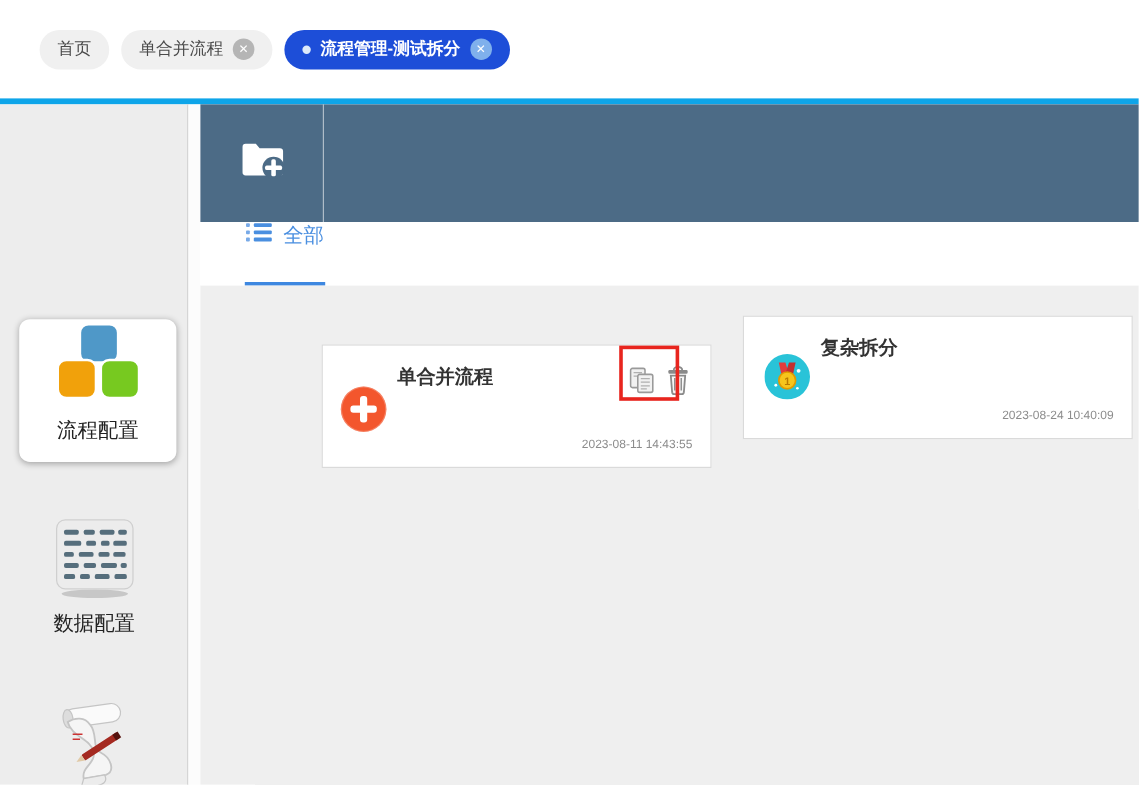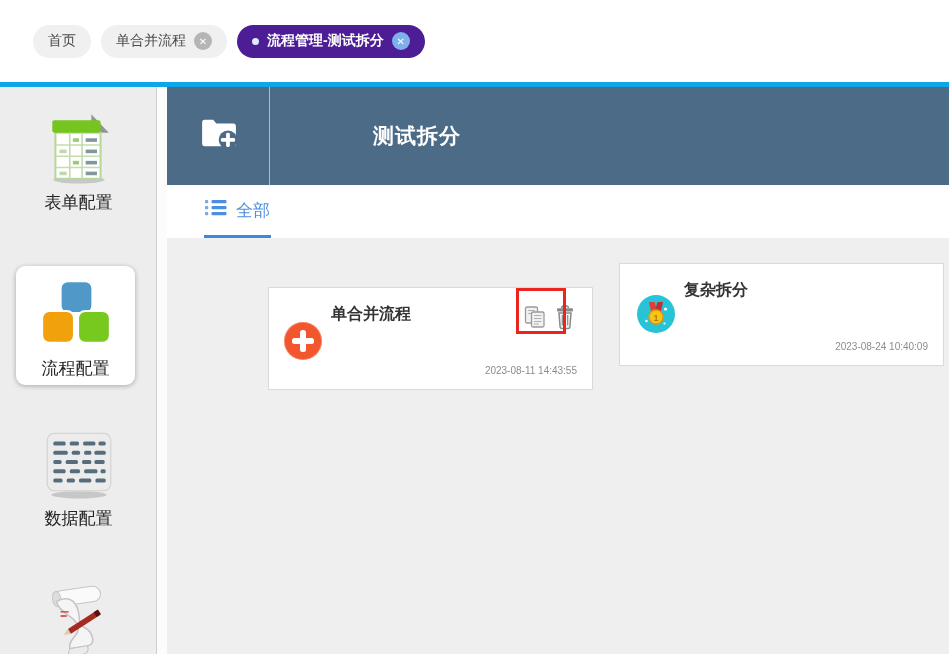--- a/index.html
+++ b/index.html
@@ -5,52 +5,52 @@
   * { margin:0; padding:0; box-sizing:border-box; }
   html,body { width:949px; height:654px; background:#fff; overflow:hidden;
     font-family:"Liberation Sans","DejaVu Sans",sans-serif; }
   .stage { position:relative; width:949px; height:654px; background:#fff; }
 
   
   .topbar { position:absolute; left:0; top:0; width:949px; height:87px; background:#fff;
     border-bottom:5px solid #0ea5e9; display:flex; align-items:center; padding-left:33px; gap:10px; }
   .pill { display:flex; align-items:center; gap:8px; height:33px; padding:0 15px;
     background:#f0f0f0; border-radius:17px; font-size:14px; color:#4a4a4a; cursor:pointer; white-space:nowrap; }
-  .pill.active { background:#4c1d95; color:#fff; font-weight:bold;text-align:right; }
+  .pill.active { background:#1d4ed8; color:#fff; font-weight:bold;text-align:right; }
   .pill .dot { width:7px; height:7px; border-radius:50%; background:#ddeafa; }
   .closer { width:18px; height:18px; border-radius:50%; display:flex; align-items:center;
     justify-content:center; font-size:10px; color:#fff; font-weight:normal; }
   .closer.gray { background:#b5b5b5; }
   .closer.blue { background:#7fb0ec; }
 
   
   .sidebar { position:absolute; left:0; top:87px; width:157px; height:567px;
     background:#ededed; border-right:1px solid #cfcfcf; }
   .gutter { position:absolute; left:157px; top:87px; width:10px; height:567px; background:#fcfcfc; }
   .side-item { position:absolute; left:0; width:157px; display:flex; flex-direction:column;
     align-items:center; cursor:pointer; }
   .side-label { font-size:17px; color:#222; margin-top:2px; }
-  .side-card { position:absolute; left:16px; top:179px; width:119px; height:119px;
+  .side-card { position:absolute; left:16px; top:179px; width:131px; height:119px;
     background:#fff; border-radius:9px; box-shadow:0 1px 5px rgba(0,0,0,.3);
-    display:flex; flex-direction:column; align-items:center; padding-top:11px; cursor:pointer; }
+    display:flex; flex-direction:column; align-items:center; padding-top:0; cursor:pointer; }
 
   
   .mod-header { position:absolute; left:167px; top:87px; width:782px; height:98px; background:#4c6b86; }
   .mod-divider { position:absolute; left:102px; top:0; width:1px; height:98px; background:rgba(255,255,255,.55); }
   .folder-btn { position:absolute; left:33px; top:29px; width:38px; height:34px; cursor:pointer; }
   .app-ico { position:absolute; left:120px; top:17px; width:64px; height:64px; border-radius:13px;
     background:#b6bfc7; overflow:hidden; }
   .app-badge { position:absolute; left:0; bottom:0; width:100%; height:17px;
     background:rgba(88,100,111,.8); color:#fff; font-size:10px; text-align:center; line-height:17px; }
   .mod-title { position:absolute; left:206px; top:0; height:98px; display:flex; align-items:center;
     color:#fff; font-size:21px; font-weight:bold; letter-spacing:1px; }
 
   
   .tabrow { position:absolute; left:167px; top:185px; width:782px; height:53px; background:#fff; }
-  .view-tab { position:absolute; left:37px; top:0; height:53px; display:flex; align-items:center;
+  .view-tab { position:absolute; left:37px; top:0; height:53px; display:flex; align-items:flex-start;
     gap:9px; color:#4a8fe0; font-size:17px; border-bottom:3px solid #3d87e0; cursor:pointer; padding:0 1px; }
 
   
   .content { position:absolute; left:167px; top:238px; width:782px; height:416px; background:#efefef; }
   .card { position:absolute; top:25px; width:325px; height:103px; background:#fff;
     border:1px solid #dadada; cursor:pointer; }
   .card1 { left:101px;margin-top:24px; }
   .card2 { left:452px; }
   .card-title { position:absolute; left:62px; top:16px; font-size:16px; font-weight:bold; color:#333; }
   .card2 .card-title { left:64px; }
@@ -80,40 +80,20 @@
     </div>
     <div class="pill active">
       <span class="dot"></span>
       <span>流程管理-测试拆分</span>
       <span class="closer blue">✕</span>
     </div>
   </div>
 
   <div class="sidebar">
 
-    <div class="side-item" style="top:22px;">
-      <span>
-        <svg width="78" height="76" viewBox="0 0 76 74">
-          <ellipse cx="38" cy="69" rx="25" ry="3.5" fill="rgba(0,0,0,.16)"></ellipse>
-          <polygon points="50,5 67,23 50,23" fill="#949494"></polygon>
-          <rect x="15" y="23" width="44" height="45" fill="#fff" stroke="#b8d79b" stroke-width="2"></rect>
-          <rect x="12" y="11" width="47" height="12" rx="2" fill="#76c420"></rect>
-          <path d="M15 35 h44 M15 46 h44 M15 57 h44 M29 23 v45 M41 23 v45" stroke="#c3ddac" stroke-width="1.6" fill="none"></path>
-          <rect x="32" y="28.5" width="6" height="3.5" fill="#9ec87a"></rect>
-          <rect x="32" y="50.5" width="6" height="3.5" fill="#9ec87a"></rect>
-          <rect x="44.5" y="28.5" width="11" height="3.5" fill="#84959c"></rect>
-          <rect x="44.5" y="39.5" width="11" height="3.5" fill="#84959c"></rect>
-          <rect x="44.5" y="50.5" width="11" height="3.5" fill="#84959c"></rect>
-          <rect x="44.5" y="61" width="11" height="3.5" fill="#84959c"></rect>
-          <rect x="19" y="39.5" width="7" height="3.5" fill="#c0d8ab"></rect>
-          <rect x="19" y="61" width="7" height="3.5" fill="#c0d8ab"></rect>
-        </svg>
-      </span>
-      <span class="side-label">表单配置</span>
-    </div>
 
     <div class="side-card">
       <span>
         <svg width="80" height="74" viewBox="0 0 78 72">
           <rect x="24" y="4" width="31" height="31" rx="7" fill="#4f98c8" stroke="#fff" stroke-width="2"></rect>
           <rect x="6" y="33" width="31" height="31" rx="7" fill="#f1a10b" stroke="#fff" stroke-width="2"></rect>
           <rect x="41" y="33" width="31" height="31" rx="7" fill="#77c920" stroke="#fff" stroke-width="2"></rect>
         </svg>
       </span>
       <span class="side-label">流程配置</span>
@@ -175,21 +155,20 @@
   <div class="mod-header">
     <div class="folder-btn">
       <svg width="38" height="34" viewBox="0 0 36 32">
         <path d="M2 6 a2.5 2.5 0 0 1 2.5 -2.5 h8 l3 3.5 h16 a2.5 2.5 0 0 1 2.5 2.5 v16.5 a2.5 2.5 0 0 1 -2.5 2.5 H4.5 a2.5 2.5 0 0 1 -2.5 -2.5 Z" fill="#fff"></path>
         <circle cx="26.5" cy="22.5" r="8.8" fill="#4c6b86"></circle>
         <rect x="24.7" y="15.8" width="3.6" height="13.4" rx="1.3" fill="#fff"></rect>
         <rect x="19.8" y="20.7" width="13.4" height="3.6" rx="1.3" fill="#fff"></rect>
       </svg>
     </div>
     <div class="mod-divider"></div>
-    <div class="mod-title">测试拆分</div>
   </div>
 
   <div class="tabrow">
     <div class="view-tab">
       <span>
         <svg width="22" height="17" viewBox="0 0 22 17">
           <g fill="#78aae8">
               <rect x="0" y="1" width="3.2" height="3.2" rx="0.8"></rect>
               <rect x="0" y="7" width="3.2" height="3.2" rx="0.8"></rect>
               <rect x="0" y="13" width="3.2" height="3.2" rx="0.8"></rect>

